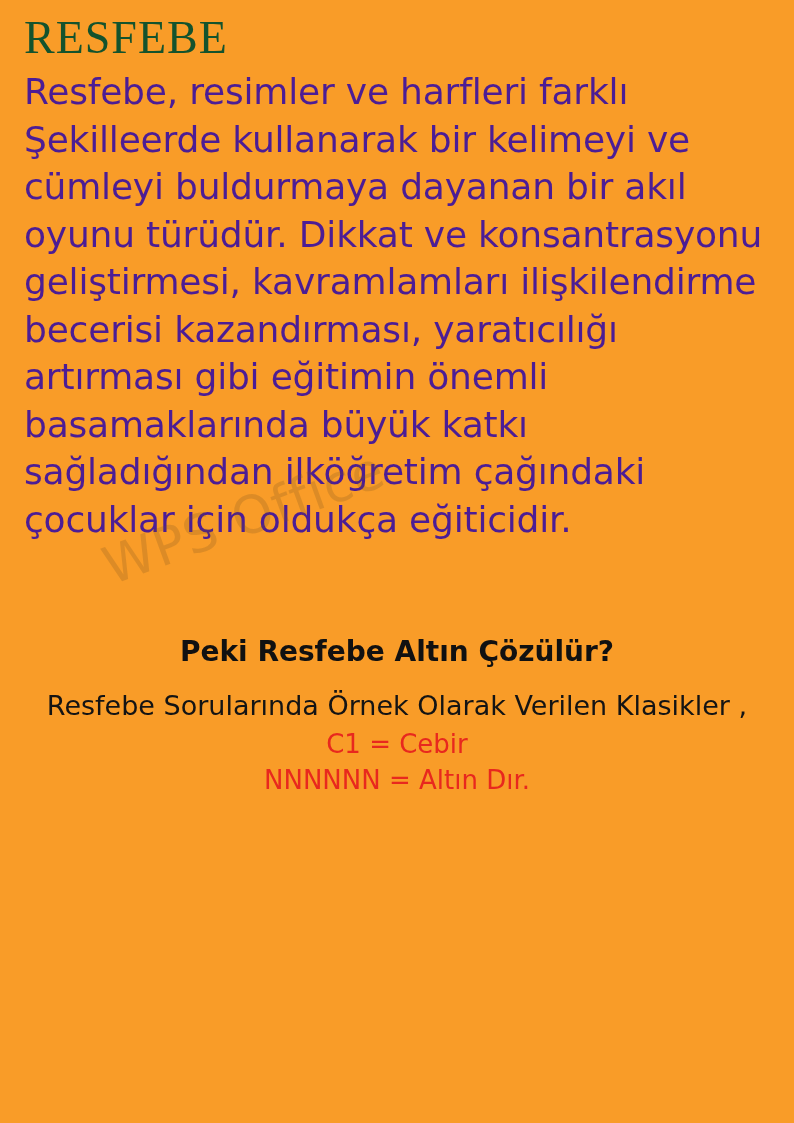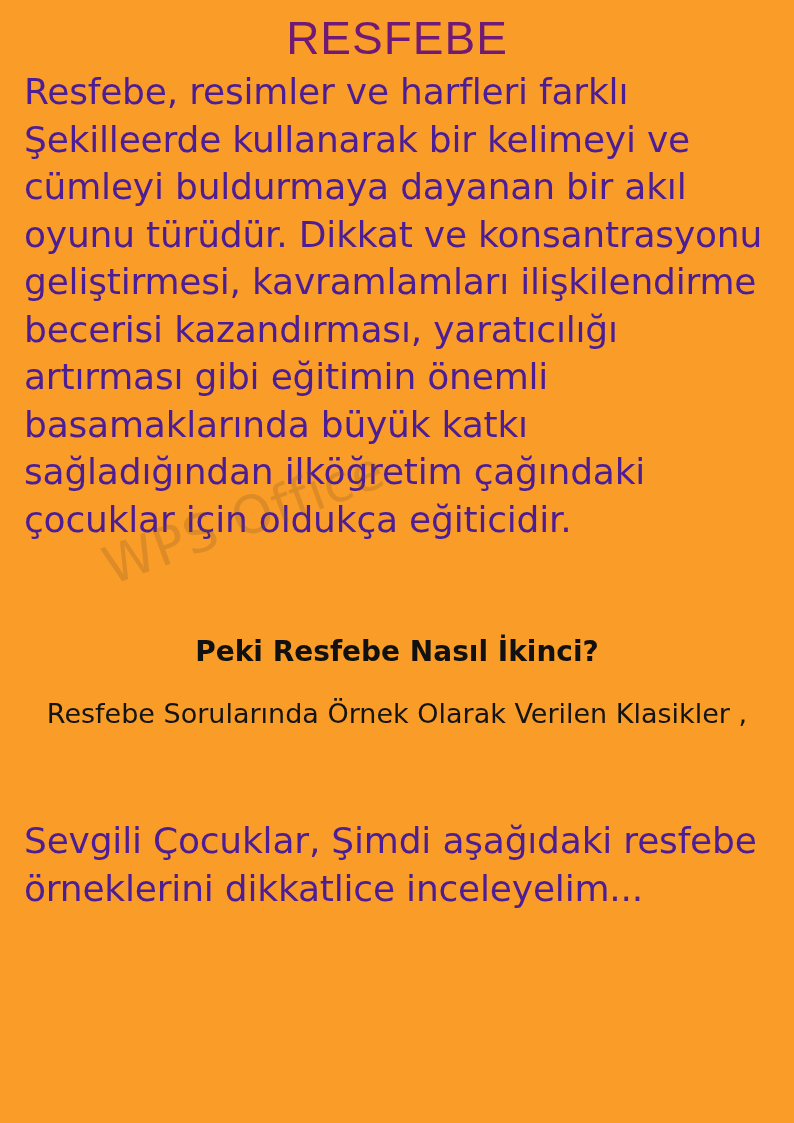--- a/index.html
+++ b/index.html
@@ -30,28 +30,27 @@
     font-size: 52px;
     color: rgba(120, 80, 30, 0.22);
     transform: rotate(-20deg);
     transform-origin: left top;
     letter-spacing: 1px;
     pointer-events: none;
     user-select: none;
     white-space: nowrap;
   }
   h1.doc-title {
-    font-family: Liberation Sans, sans-serif;
+    font-family: Liberation Serif, serif;
     font-weight: 400;
     font-size: 46px;
     line-height: 1.05;
-    text-align: center;
     margin: 8px 0 6px 0;
     letter-spacing: 1px;
-    color: #701a75;
+    color: #14532d;
   }
   p.para {
     font-size: 36px;
     line-height: 1.32;
     text-align: left;
     margin: 0;
     color: #4c1d95;
     letter-spacing: -0.2px;
   }
   .block-intro {
@@ -63,21 +62,21 @@
   h2.section-heading {
     font-size: 28px;
     font-weight: 700;
     text-align: center;
     margin: 0;
     color: #111;
   }
   p.lead-line {
     font-size: 27px;
     text-align: center;
-    margin: 8px;
+    margin: 0;
     color: #141414;
   }
   .examples {
     margin: 6px 0 0 0;
   }
   p.example {
     font-size: 26px;
     text-align: center;
     margin: 0;
     color: #E8281E;
@@ -93,27 +92,30 @@
 
   <h1 class="doc-title">RESFEBE</h1>
 
   <p class="para block-intro">Resfebe, resimler ve harfleri farklı Şekilleerde kullanarak bir kelimeyi ve cümleyi buldurmaya dayanan bir akıl oyunu türüdür. Dikkat ve konsantrasyonu geliştirmesi, kavramlamları ilişkilendirme becerisi kazandırması, yaratıcılığı artırması gibi eğitimin önemli basamaklarında büyük katkı sağladığından ilköğretim çağındaki çocuklar için oldukça eğiticidir.</p>
 
   <div class="gap-lg"></div>
 
 
   <div class="gap-lg"></div>
 
-  <h2 class="section-heading">Peki Resfebe Nasıl İkinci?</h2>
+  <h2 class="section-heading">Peki Resfebe Altın Çözülür?</h2>
 
   <div class="gap-sm"></div>
 
   <p class="lead-line">Resfebe Sorularında Örnek Olarak Verilen Klasikler ,</p>
 
+  <div class="examples">
+    <p class="example">C1 = Cebir</p>
+    <p class="example">NNNNNN = Altın Dır.</p>
+  </div>
 
   <div class="gap-md"></div>
 
 
   <div class="gap-lg"></div>
 
-  <p class="para">Sevgili Çocuklar, Şimdi aşağıdaki resfebe örneklerini dikkatlice inceleyelim...</p>
 
 </div>
 
 </body></html>

